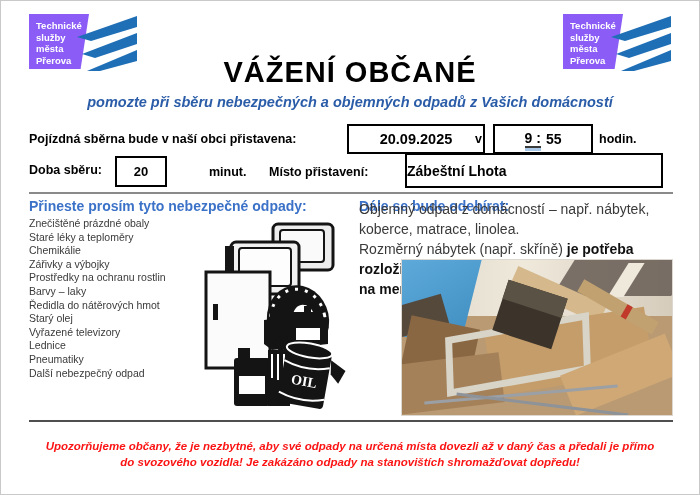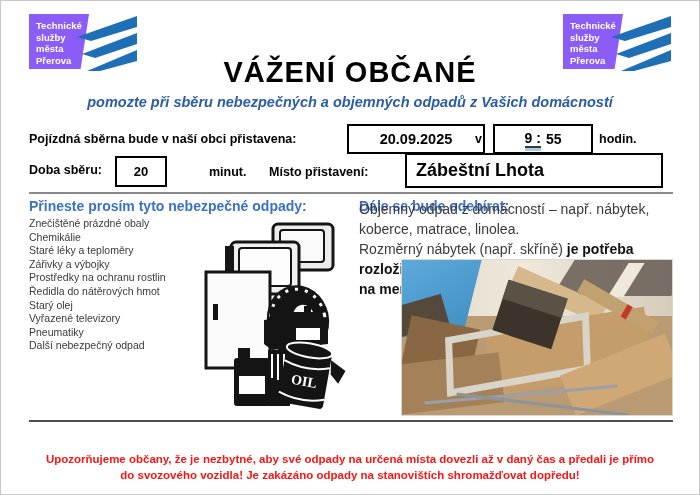--- a/index.html
+++ b/index.html
@@ -41,21 +41,21 @@
   #place-label{ left:268px; top:164px; }
   .box {
     position:absolute; border:2px solid #000; background:#fff;
     display:flex; align-items:center; justify-content:center;
     font-weight:bold; color:#000;
   }
   #date-box  { left:322px; top:123px; width:138px; height:30px; font-size:14.5px;margin-left:24px; }
   #time-box  { left:492px; top:123px; width:100px; height:30px; font-size:14px; }
   #min-box   { left:114px; top:155px; width:52px;  height:31px; font-size:13px; }
   #place-box { left:404px; top:152px; width:258px; height:35px;
-               justify-content:flex-start; padding-left:9px; font-size:18px; }
+               justify-content:flex-start; padding-left:0; font-size:14px; }
   .t-hour { border-bottom:2px solid #3a3a3a; box-shadow:0 3px 0 #aac8e8; }
   .t-min  { margin-left:5px; }
   
   .divider1 { position:absolute; left:28px; top:191px; width:644px; height:2px; background:#8a8a8a; }
   .divider2 { position:absolute; left:28px; top:419px; width:644px; height:2px; background:#4f4f4f; }
   
   .col-header { position:absolute; font-size:14px; font-weight:bold; color:#3b72c8; white-space:nowrap; }
   #left-header  { left:28px;  top:197px; }
   #right-header { left:358px; top:197px; }
   .hazard-list {
@@ -93,22 +93,22 @@
   .ph-frame { left:16%; top:42%; width:54%; height:38%; border:7px solid #d8d4c8;
     background:transparent; transform:rotate(-10deg) skewX(-8deg); }
   .ph-box { left:36%; top:18%; width:23%; height:34%; background:#3c332a; transform:rotate(18deg); }
   .ph-box div { left:0; top:0; width:100%; height:38%; background:#5a5244; }
   .ph-roll { left:64%; top:26%; width:32%; height:9%; background:#c2a171; transform:rotate(30deg); }
   .ph-roll div { left:58%; top:0; width:7%; height:100%; background:#c0392b; }
   .ph-pipe1 { left:8%;  top:86%; width:72%; height:3px; background:#9aa0a6; transform:rotate(-5deg); }
   .ph-pipe2 { left:20%; top:92%; width:64%; height:3px; background:#8d9399; transform:rotate(7deg); }
   
   .warning {
-    position:absolute; top:450px; left:0; width:100%; text-align:center;
-    color:#fb1414; font-weight:bold; font-size:11.5px; line-height:16px;
+    position:absolute; top:437px; left:0; width:100%; text-align:center;
+    color:#fb1414; font-weight:bold; font-size:11.5px; line-height:16px;font-style:italic;
   }
 </style>
 </head>
 <body>
 
 <div class="logo logo-left">
   <div class="logo-orange">
     <div>Technické</div>
     <div>služby</div>
     <div>města</div>
@@ -157,27 +157,29 @@
 <div class="lbl" id="place-label">Místo přistavení:</div>
 <div class="box" id="place-box">
   <span>Zábeštní Lhota</span>
 </div>
 
 <div class="divider1"></div>
 
 <div class="col-header" id="left-header">Přineste prosím tyto nebezpečné odpady:</div>
 <div class="hazard-list">
   <div>Znečištěné prázdné obaly</div>
+  <div>Staré léky a teploměry</div>
   <div>Chemikálie</div>
-  <div>Staré léky a teploměry</div>
   <div>Zářivky a výbojky</div>
   <div>Prostředky na ochranu rostlin</div>
+  <div>Barvy – laky</div>
   <div>Ředidla do nátěrových hmot</div>
   <div>Starý olej</div>
   <div>Vyřazené televizory</div>
+  <div>Lednice</div>
   <div>Pneumatiky</div>
   <div>Další nebezpečný odpad</div>
 </div>
 
 <svg class="clipart" width="210" height="200" viewBox="0 0 210 200">
   <g stroke="#141414" stroke-width="3" fill="#ededed">
     <rect x="97" y="8" width="60" height="46" rx="5"></rect>
     <rect x="104" y="14" width="44" height="32" rx="3" fill="#fafafa" stroke-width="2"></rect>
     <rect x="55" y="26" width="68" height="52" rx="5" fill="#f1f1f1"></rect>
     <rect x="63" y="32" width="52" height="38" rx="3" fill="#fdfdfd" stroke-width="2"></rect>

